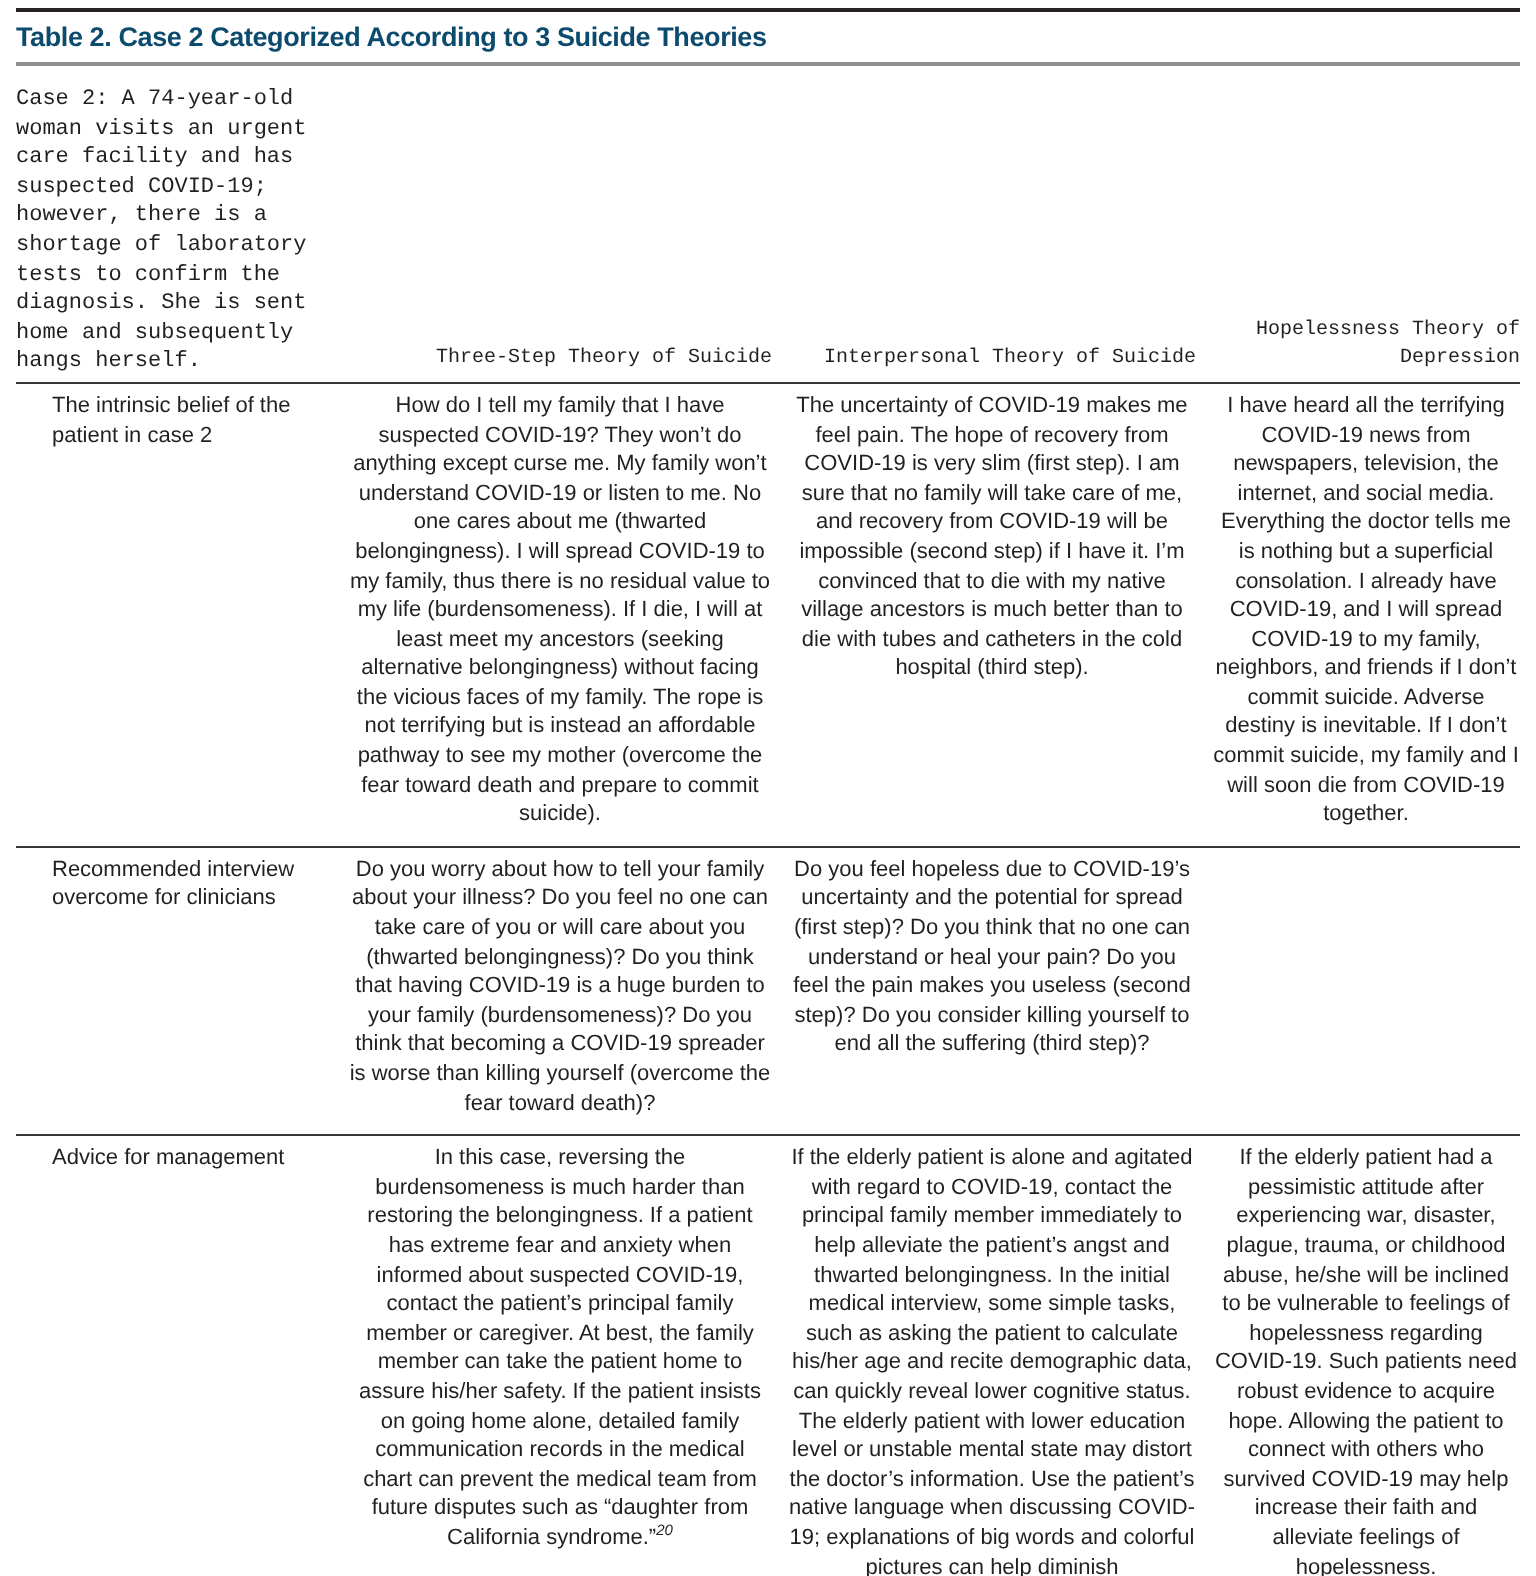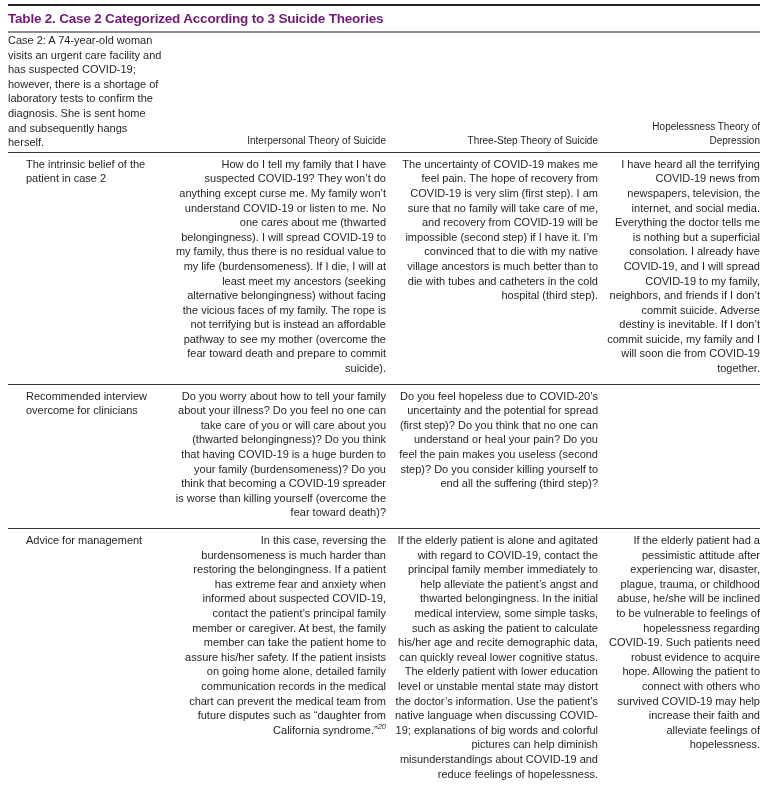--- a/index.html
+++ b/index.html
@@ -17,38 +17,40 @@
   }
   .rule-top {
     height: 0;
     border-top: 2.5px solid #262223;
   }
   .title {
     font-size: 13.5px;
     font-weight: bold;
     letter-spacing: -0.2px;
     padding: 5px 0 5px 0;
-    color: #701a75;
+    color: #0c4a6e;
   }
   .rule-title {
     height: 0;
     border-top: 2px solid #8e8e8e;
   }
   .rule-thin {
     height: 0;
     border-top: 1.3px solid #3a3637;
   }
   .grid {
     display: grid;
     grid-template-columns: 158px 212px 204px 154px;
     column-gap: 8px;
   }
   .header-row {
+    padding-top: 10px;
     padding-bottom: 2px;
     align-items: end;
+    font-family: Liberation Mono, monospace;
   }
   .case-desc {
     font-size: 11px;
     line-height: 14.6px;
     align-self: start;
   }
   .colhead {
     font-size: 10px;
     line-height: 14.6px;
     text-align: right;
@@ -58,61 +60,61 @@
     padding: 4px 0 8px 0;
   }
   .row-label {
     font-size: 11px;
     line-height: 14.6px;
     margin-left: 18px;
   }
   .cell {
     font-size: 11px;
     line-height: 14.6px;
-    text-align: right;
+    text-align: center;
   }
   sup {
     font-size: 7.5px;
     line-height: 0;
     font-style: italic;
   }
 </style>
 </head>
 <body>
 
 <div class="page">
 
   <div class="rule-top"></div>
 
   <div class="title">Table 2. Case 2 Categorized According to 3 Suicide Theories</div>
 
   <div class="rule-title"></div>
 
   <div class="grid header-row">
     <div class="case-desc">Case 2: A 74-year-old woman visits an urgent care facility and has suspected COVID-19; however, there is a shortage of laboratory tests to confirm the diagnosis. She is sent home and subsequently hangs herself.</div>
+    <div class="colhead">Three-Step Theory of Suicide</div>
     <div class="colhead">Interpersonal Theory of Suicide</div>
-    <div class="colhead">Three-Step Theory of Suicide</div>
     <div class="colhead">Hopelessness Theory of Depression</div>
   </div>
 
   <div class="rule-thin"></div>
 
   <div class="grid body-row">
     <div class="row-label">The intrinsic belief of the patient in case 2</div>
     <div class="cell">How do I tell my family that I have suspected COVID-19? They won’t do anything except curse me. My family won’t understand COVID-19 or listen to me. No one cares about me (thwarted belongingness). I will spread COVID-19 to my family, thus there is no residual value to my life (burdensomeness). If I die, I will at least meet my ancestors (seeking alternative belongingness) without facing the vicious faces of my family. The rope is not terrifying but is instead an affordable pathway to see my mother (overcome the fear toward death and prepare to commit suicide).</div>
     <div class="cell">The uncertainty of COVID-19 makes me feel pain. The hope of recovery from COVID-19 is very slim (first step). I am sure that no family will take care of me, and recovery from COVID-19 will be impossible (second step) if I have it. I’m convinced that to die with my native village ancestors is much better than to die with tubes and catheters in the cold hospital (third step).</div>
     <div class="cell">I have heard all the terrifying COVID-19 news from newspapers, television, the internet, and social media. Everything the doctor tells me is nothing but a superficial consolation. I already have COVID-19, and I will spread COVID-19 to my family, neighbors, and friends if I don’t commit suicide. Adverse destiny is inevitable. If I don’t commit suicide, my family and I will soon die from COVID-19 together.</div>
   </div>
 
   <div class="rule-thin"></div>
 
   <div class="grid body-row">
     <div class="row-label">Recommended interview overcome for clinicians</div>
     <div class="cell">Do you worry about how to tell your family about your illness? Do you feel no one can take care of you or will care about you (thwarted belongingness)? Do you think that having COVID-19 is a huge burden to your family (burdensomeness)? Do you think that becoming a COVID-19 spreader is worse than killing yourself (overcome the fear toward death)?</div>
-    <div class="cell">Do you feel hopeless due to COVID-20’s uncertainty and the potential for spread (first step)? Do you think that no one can understand or heal your pain? Do you feel the pain makes you useless (second step)? Do you consider killing yourself to end all the suffering (third step)?</div>
+    <div class="cell">Do you feel hopeless due to COVID-19’s uncertainty and the potential for spread (first step)? Do you think that no one can understand or heal your pain? Do you feel the pain makes you useless (second step)? Do you consider killing yourself to end all the suffering (third step)?</div>
   </div>
 
   <div class="rule-thin"></div>
 
   <div class="grid body-row">
     <div class="row-label">Advice for management</div>
     <div class="cell"><span>In this case, reversing the burdensomeness is much harder than restoring the belongingness. If a patient has extreme fear and anxiety when informed about suspected COVID-19, contact the patient’s principal family member or caregiver. At best, the family member can take the patient home to assure his/her safety. If the patient insists on going home alone, detailed family communication records in the medical chart can prevent the medical team from future disputes such as “daughter from California syndrome.”</span><sup>20</sup></div>
     <div class="cell">If the elderly patient is alone and agitated with regard to COVID-19, contact the principal family member immediately to help alleviate the patient’s angst and thwarted belongingness. In the initial medical interview, some simple tasks, such as asking the patient to calculate his/her age and recite demographic data, can quickly reveal lower cognitive status. The elderly patient with lower education level or unstable mental state may distort the doctor’s information. Use the patient’s native language when discussing COVID-19; explanations of big words and colorful pictures can help diminish misunderstandings about COVID-19 and reduce feelings of hopelessness.</div>
     <div class="cell">If the elderly patient had a pessimistic attitude after experiencing war, disaster, plague, trauma, or childhood abuse, he/she will be inclined to be vulnerable to feelings of hopelessness regarding COVID-19. Such patients need robust evidence to acquire hope. Allowing the patient to connect with others who survived COVID-19 may help increase their faith and alleviate feelings of hopelessness.</div>
   </div>

